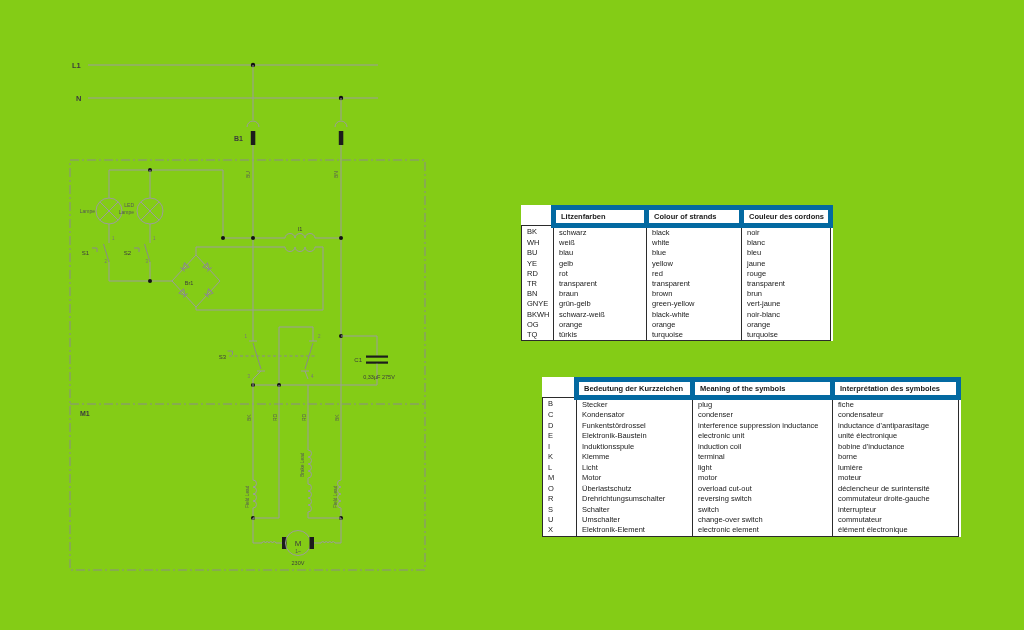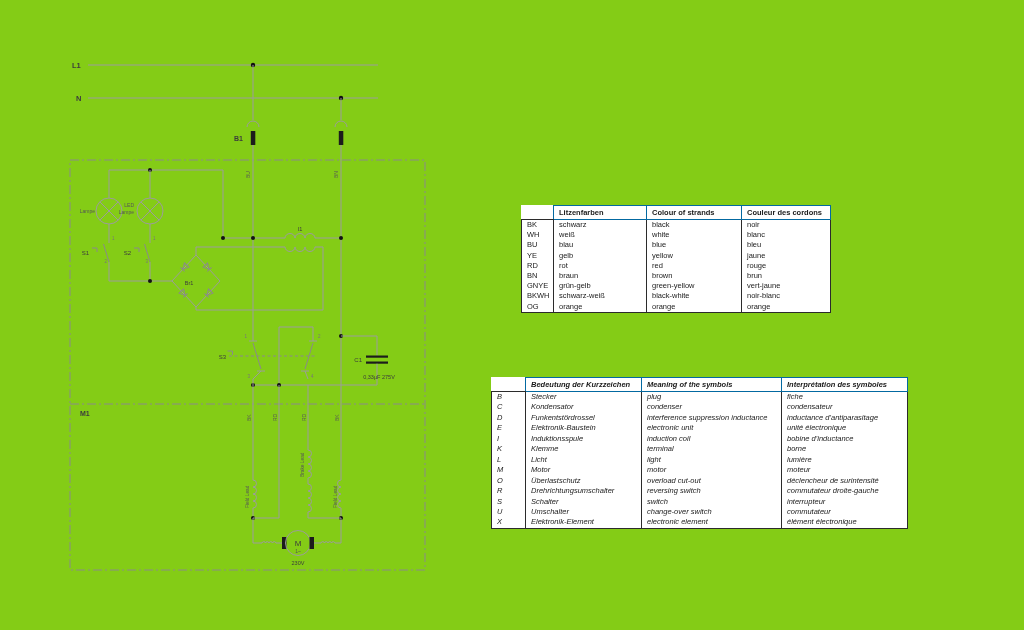--- a/index.html
+++ b/index.html
@@ -14,22 +14,22 @@
   .t75b{font-size:7.5px;font-weight:bold;}
   .t7b{font-size:7px;font-weight:bold;}
   .t6{font-size:6px;}
   .t55{font-size:5.5px;}
   .t5{font-size:5px;fill:#565656;}
   .t48{font-size:4.8px;fill:#565656;}
   .t45{font-size:4.5px;fill:#777;}
   .t8{font-size:8px;}
   .tbl{position:absolute;border-collapse:collapse;table-layout:fixed;color:#1a1a1a;background:#fff;}
   .t1{left:521px;top:205px;width:309px;font-size:7.5px;}
-  .t2{left:491px;top:377px;width:416px;font-size:7.5px;font-style:italic;}
-  .tbl th{border:1px solid #0369a1;font-weight:bold;text-align:left;padding:2px 5px;font-size:7.5px;white-space:nowrap;overflow:hidden;}
+  .t2{left:542px;top:377px;width:416px;font-size:7.5px;}
+  .tbl th{border:5px solid #0369a1;font-weight:bold;text-align:left;padding:2px 5px;font-size:7.5px;white-space:nowrap;overflow:hidden;}
   .tbl th.blank{border:none;border-bottom:1px solid #2b2b2b;}
   .tbl td{border-left:1px solid #2b2b2b;border-right:1px solid #2b2b2b;padding:0 5px;line-height:10.2px;white-space:nowrap;overflow:hidden;}
   .t2 td{line-height:10.45px;}
   .tbl tbody tr:last-child td{border-bottom:1px solid #2b2b2b;}
 </style>
 </head>
 <body>
 
 <div class="page">
 
@@ -259,20 +259,26 @@
           <td>yellow</td>
           <td>jaune</td>
         </tr>
         <tr>
           <td>RD</td>
           <td>rot</td>
           <td>red</td>
           <td>rouge</td>
         </tr>
         <tr>
+          <td>TR</td>
+          <td>transparent</td>
+          <td>transparent</td>
+          <td>transparent</td>
+        </tr>
+        <tr>
           <td>BN</td>
           <td>braun</td>
           <td>brown</td>
           <td>brun</td>
         </tr>
         <tr>
           <td>GNYE</td>
           <td>grün-gelb</td>
           <td>green-yellow</td>
           <td>vert-jaune</td>
@@ -281,20 +287,26 @@
           <td>BKWH</td>
           <td>schwarz-weiß</td>
           <td>black-white</td>
           <td>noir-blanc</td>
         </tr>
         <tr>
           <td>OG</td>
           <td>orange</td>
           <td>orange</td>
           <td>orange</td>
+        </tr>
+        <tr>
+          <td>TQ</td>
+          <td>türkis</td>
+          <td>turquoise</td>
+          <td>turquoise</td>
         </tr>
       </tbody>
     </table>
 
   <table class="tbl t2">
     <colgroup>
         <col style="width:34px">
         <col style="width:116px">
         <col style="width:140px">
         <col style="width:126px">

